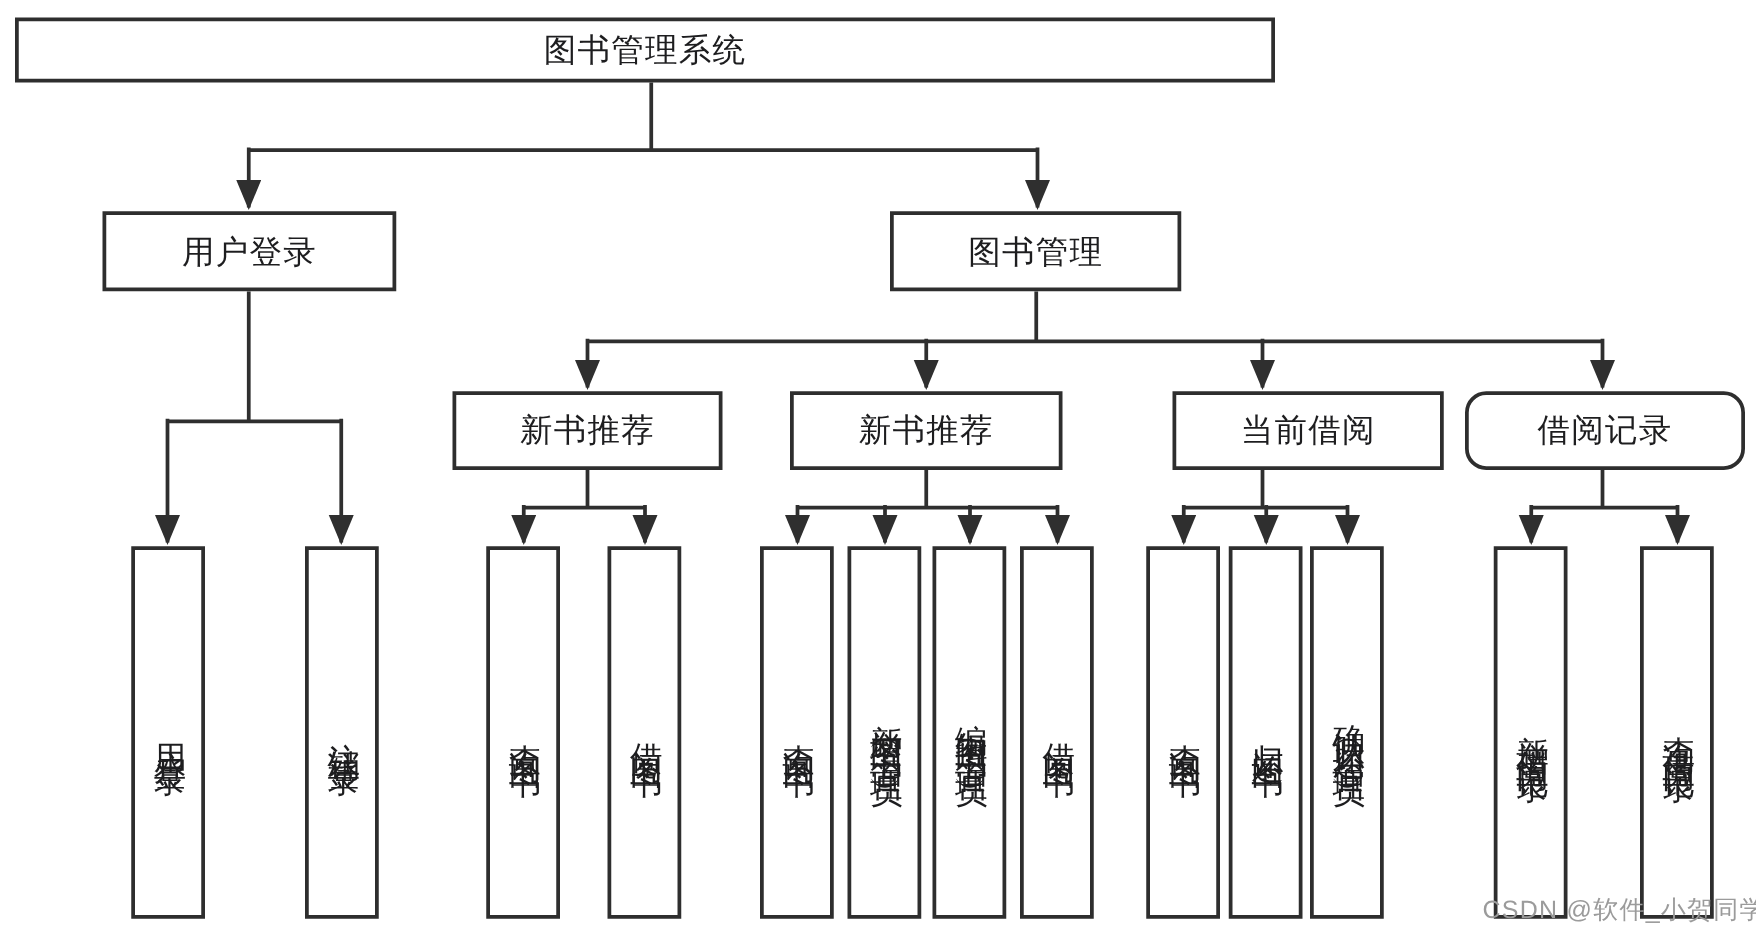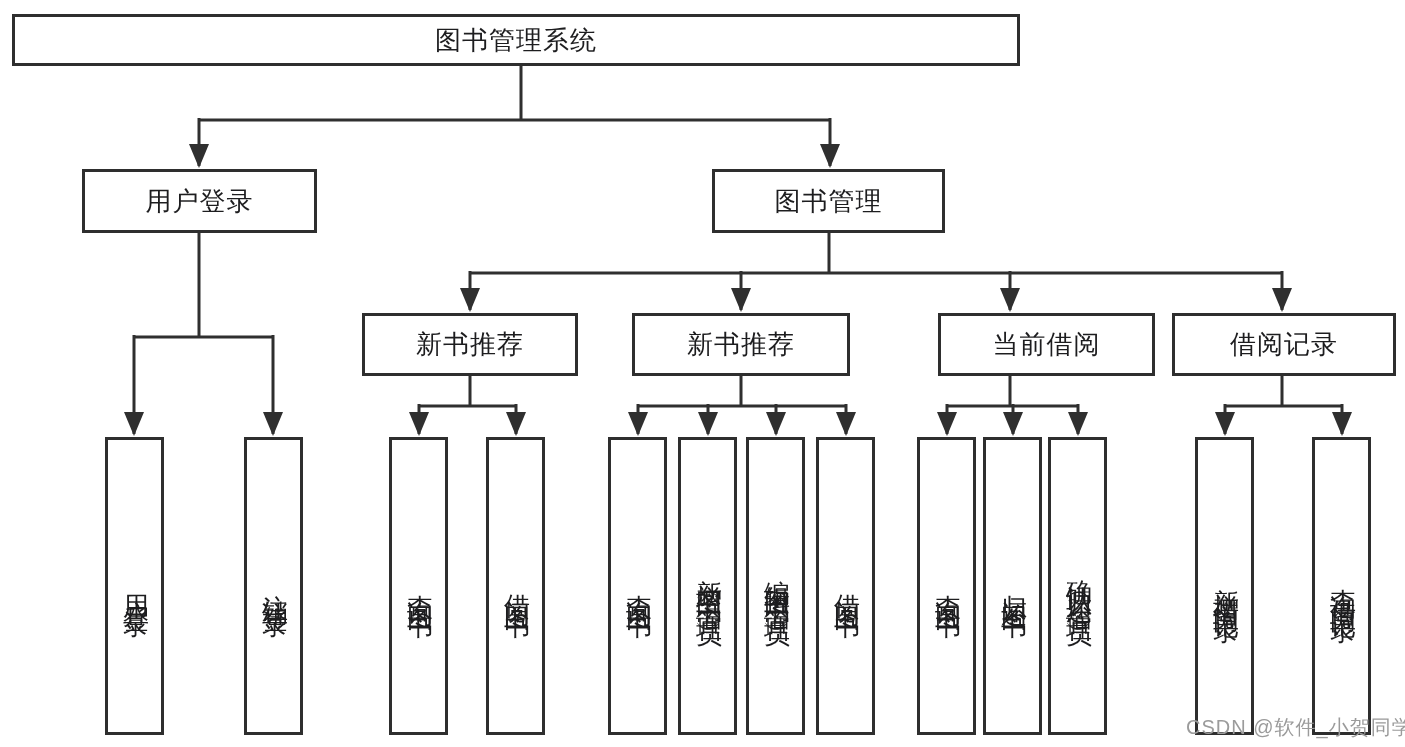--- a/index.html
+++ b/index.html
@@ -37,21 +37,21 @@
   }
   
   .n-root  { left: 12px;  top: 14px;  width: 1008px; height: 52px; }
   
   .n-login { left: 82px;  top: 169px; width: 235px; height: 64px; }
   .n-mgmt  { left: 712px; top: 169px; width: 233px; height: 64px; }
   
   .n-rec   { left: 362px;  top: 313px; width: 216px; height: 63px; }
   .n-bor   { left: 632px;  top: 313px; width: 218px; height: 63px; }
   .n-cur   { left: 902px;  top: 313px; width: 217px; height: 63px; margin-left: 36px; }
-  .n-rcd   { left: 1172px; top: 313px; width: 224px; height: 63px; }
+  .n-rcd   { left: 1172px; top: 313px; width: 224px; height: 63px; border-radius: 17px; }
   
   .leaf { top: 437px; width: 59px; height: 298px; }
   .lf1  { left: 105px; }  .lf2  { left: 244px; }
   .lf3  { left: 389px; }  .lf4  { left: 486px; }
   .lf5  { left: 608px; }  .lf6  { left: 678px; }
   .lf7  { left: 746px; }  .lf8  { left: 816px; }
   .lf9  { left: 917px; }  .lf10 { left: 983px; }
   .lf11 { left: 1048px; } .lf12 { left: 1195px; }
   .lf13 { left: 1312px; }
   .watermark {

